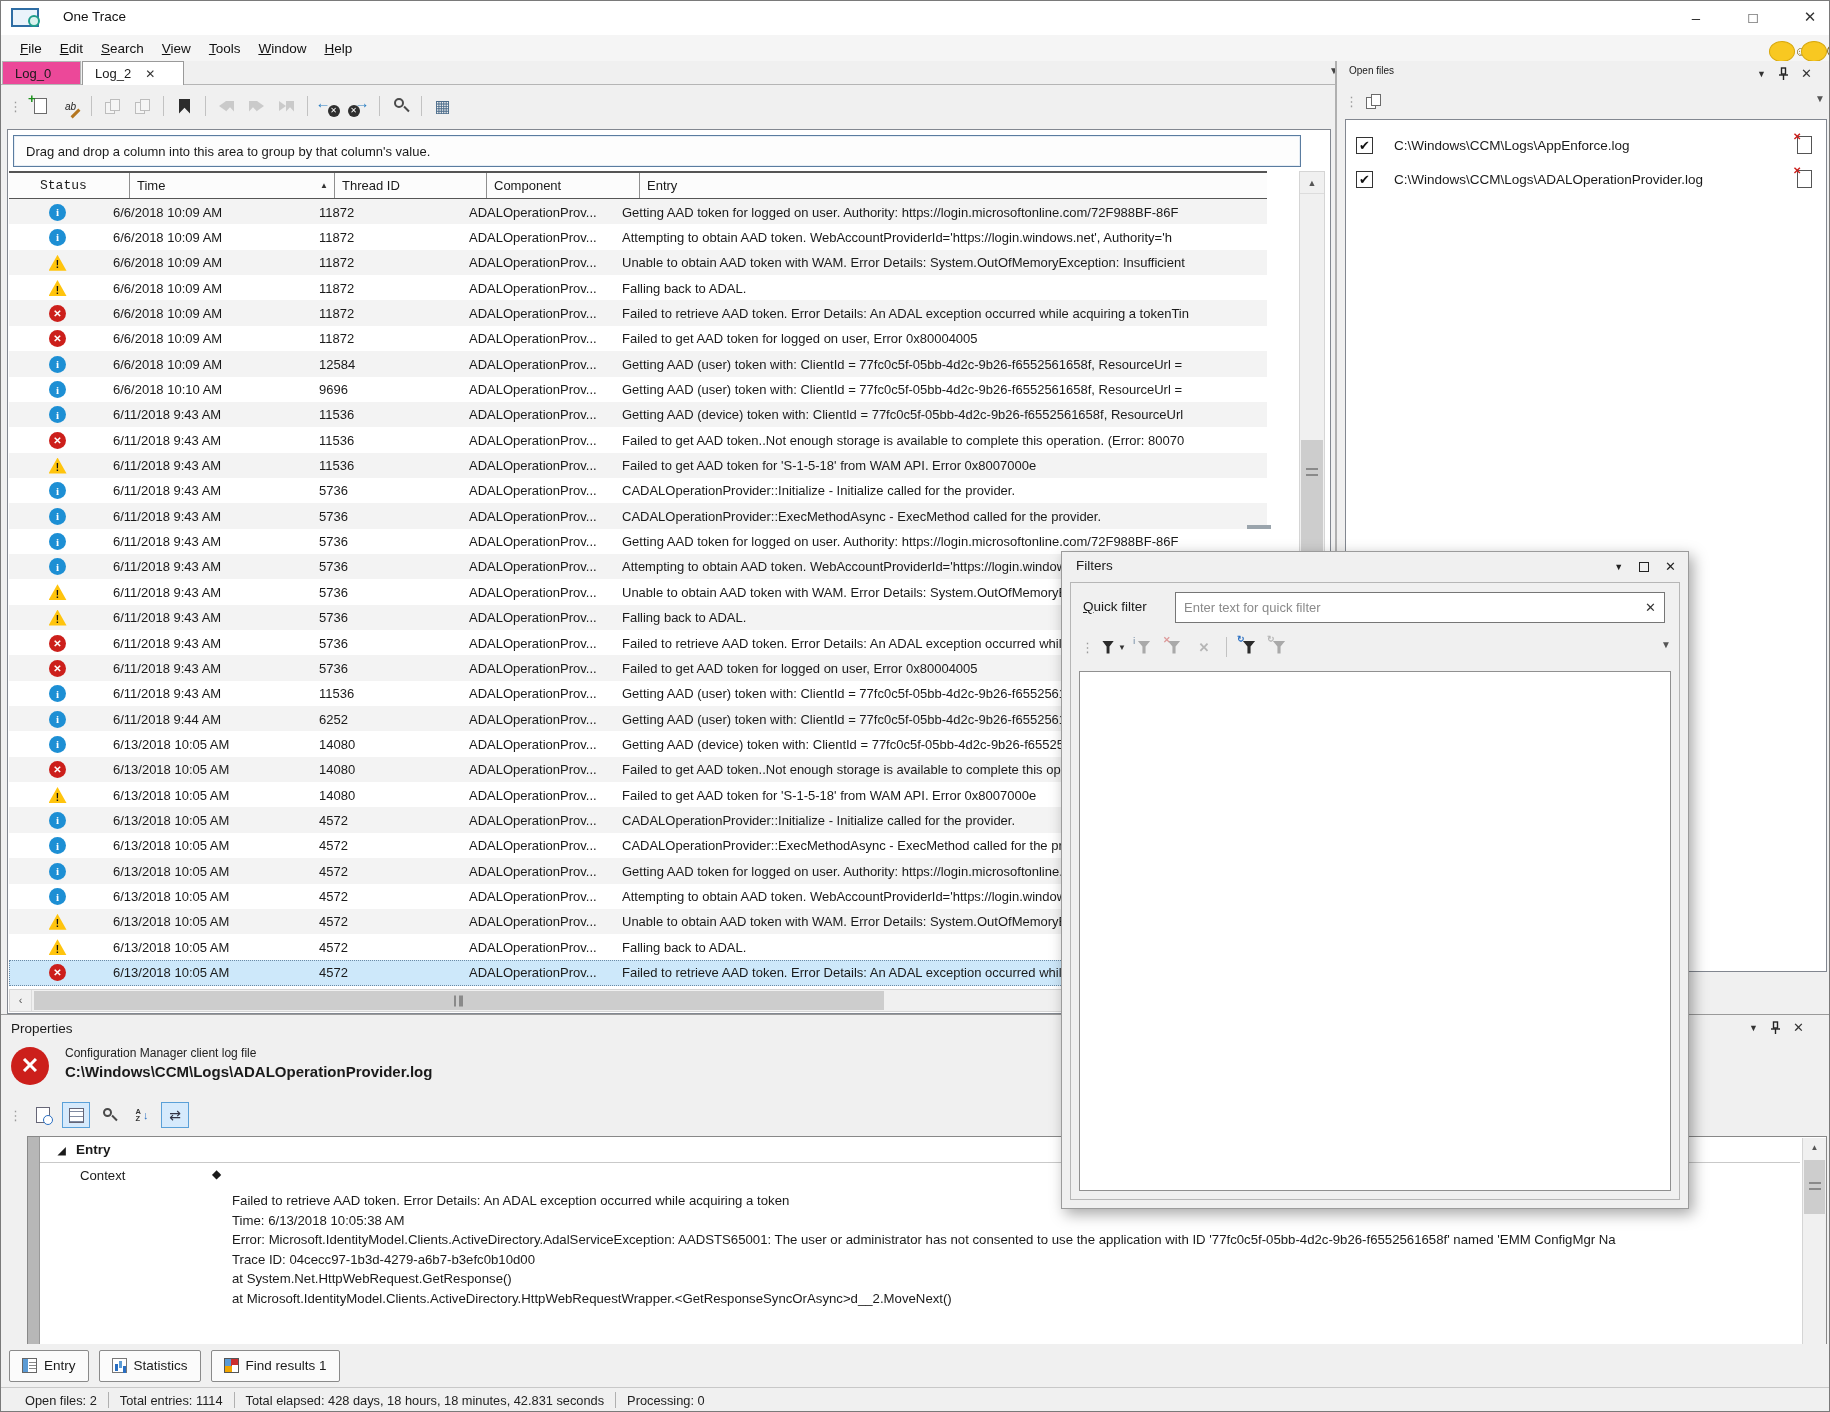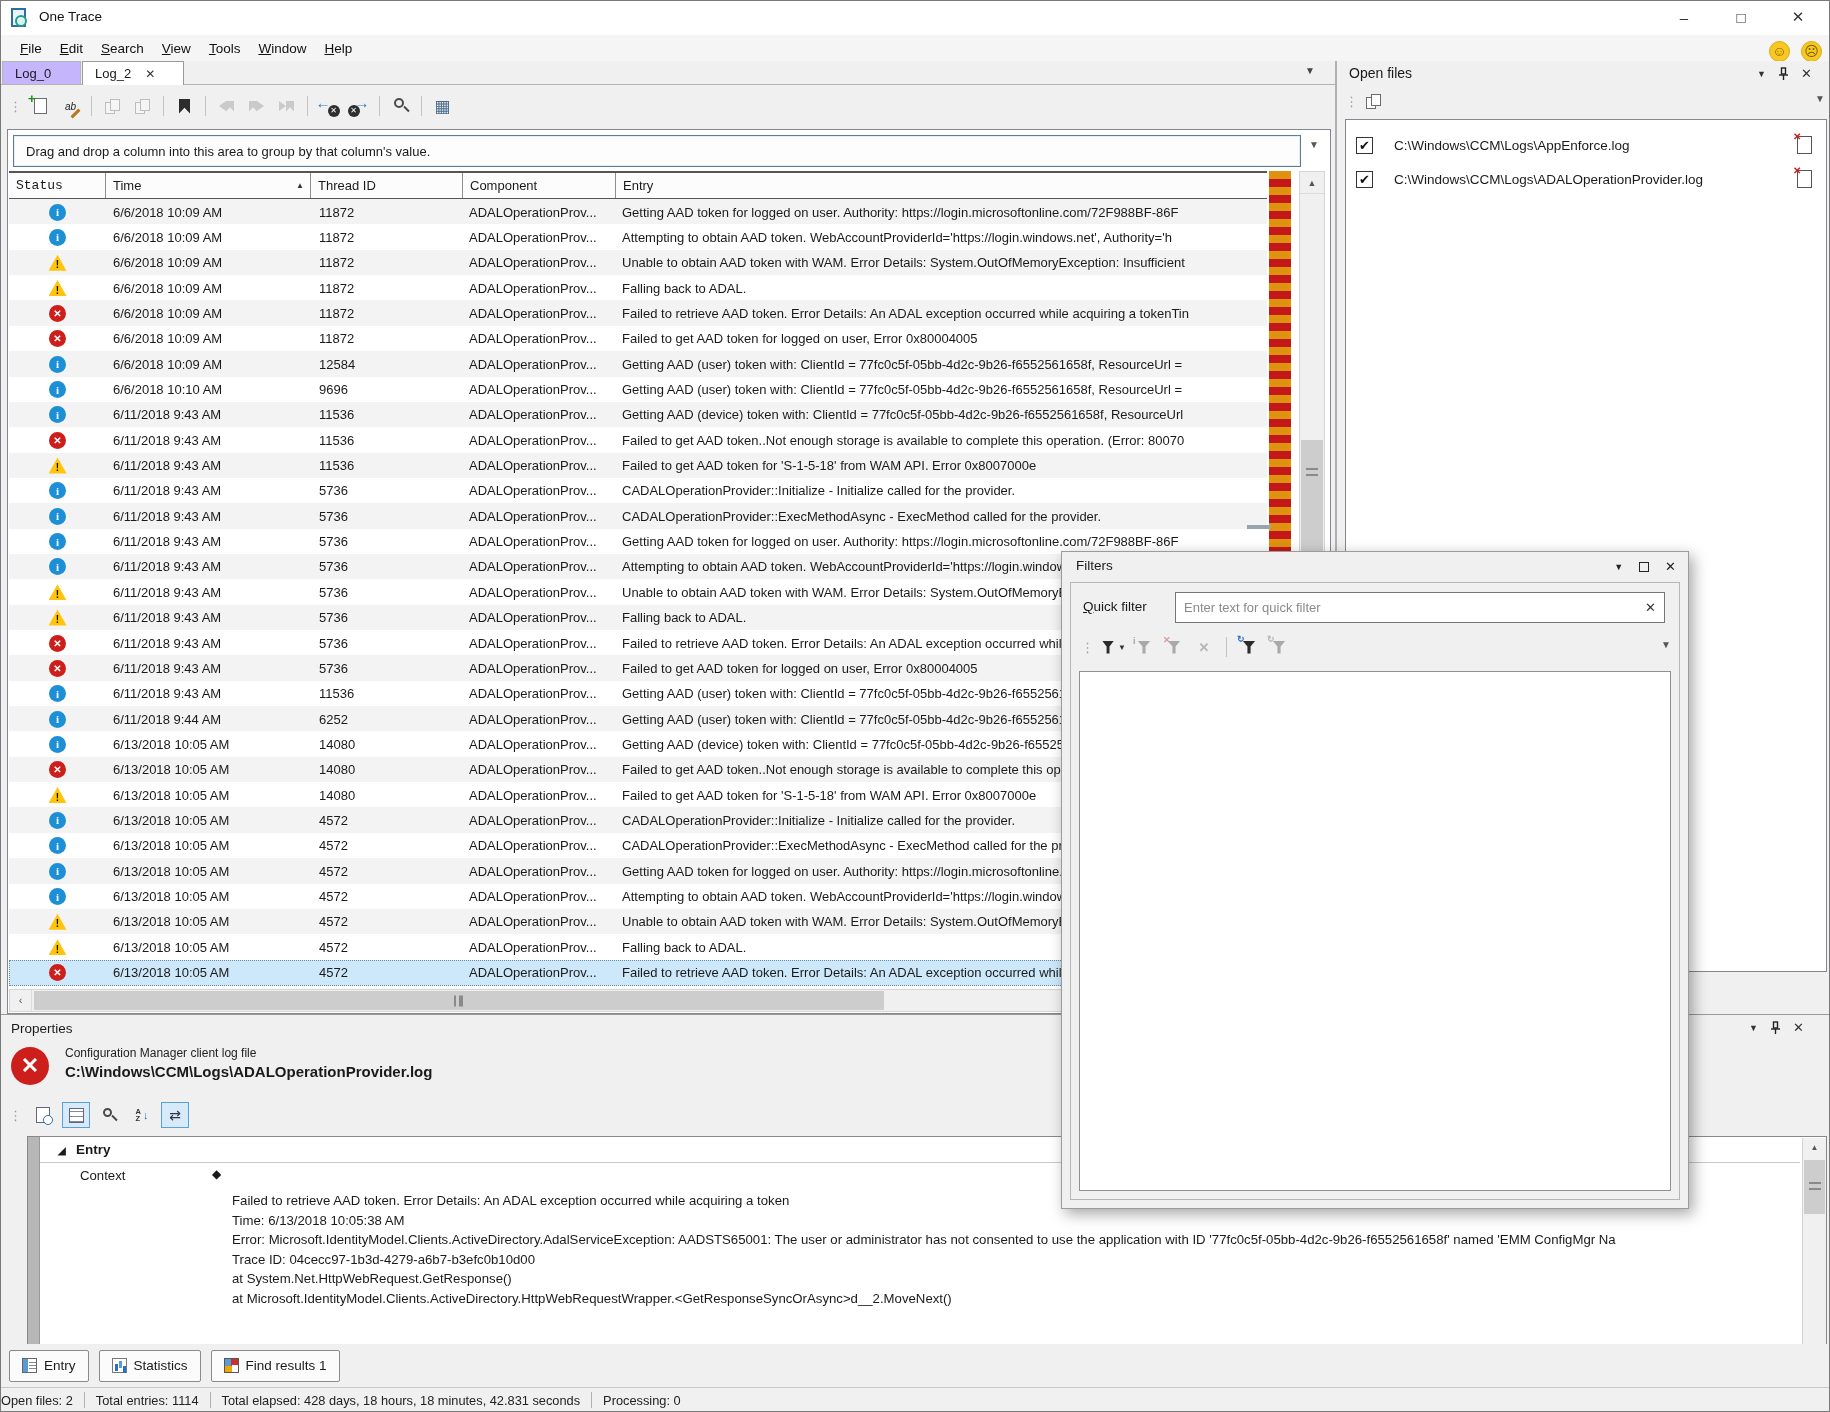--- a/index.html
+++ b/index.html
@@ -2,41 +2,41 @@
 <html><head>
 <meta charset="utf-8">
 <style>
   * { margin:0; padding:0; box-sizing:border-box; }
   html,body { width:1830px; height:1412px; }
   body {
     position:relative; background:#f0f0f0; overflow:hidden;
     font-family:"Liberation Sans", sans-serif; color:#1a1a1a;
     border:1px solid #7a7a7a;
   }
-  .abs { position:absolute; }
+  .abs { position:absolute;padding-left:24px; }
 
   
   #titlebar { left:0; top:0; width:1828px; height:34px; background:#ffffff; }
   #app-icon { left:10px; top:7px; width:15px; height:19px; background:#eaf3fb; border:2px solid #2e6da4; }
   #app-icon::after { content:""; position:absolute; right:-3px; bottom:-2px; width:8px; height:8px; border:2px solid #1f9e8a; border-radius:50%; background:#d9f2ee; }
   #app-title { left:38px; top:8px; font-size:13.5px; color:#111; }
   .wbtn { top:0; width:56px; height:32px; display:flex; align-items:center; justify-content:center; font-size:15px; color:#333; }
   #btn-min { left:1655px; } #btn-max { left:1712px; } #btn-close { left:1769px; }
 
   
   #menubar { left:0; top:34px; width:1828px; height:26px; background:#f5f5f5; display:flex; align-items:center; padding-left:10px; }
   .menu-item { font-size:13.5px; padding:3px 9px; color:#111; }
   .ak { text-decoration:underline; }
   .smiley { top:40px; width:21px; height:21px; border-radius:50%; background:#f8c821; border:1px solid #d8a80a; color:#7a5c05; font-size:14px; line-height:19px; text-align:center; }
   #smiley-happy { left:1768px; } #smiley-sad { left:1800px; }
 
   
   #tabrow { left:0; top:60px; width:1334px; height:24px; border-bottom:1px solid #b5b5b5; }
   .tab { position:absolute; top:0; height:24px; display:flex; align-items:center; padding:0 12px; font-size:13px; }
-  .tab.inactive { left:1px; width:79px; background:#c4b5fd; border:1px solid #b5b5b5; }
+  .tab.inactive { left:1px; width:79px; background:#ec4899; border:1px solid #b5b5b5; }
   .tab.active { left:81px; width:102px; background:#ffffff; border:1px solid #9a9a9a; border-bottom:none; z-index:2; }
   .tab-close { margin-left:14px; font-size:12px; color:#333; }
   #tab-overflow { left:1304px; top:64px; font-size:10px; color:#444; }
 
   
   #main-toolbar { left:2px; top:86px; width:1330px; height:38px; display:flex; align-items:center; gap:3px; padding-left:6px; }
   .grip { color:#9a9a9a; font-size:13px; letter-spacing:-2px; margin-right:4px; }
   .tbi { position:relative; width:27px; height:25px; display:flex; align-items:center; justify-content:center; }
   .tb-sep { width:1px; height:20px; background:#c2c2c2; margin:0 4px; }
   .dis { opacity:.38; filter:grayscale(1); }
@@ -90,21 +90,21 @@
   .thumb-grip { position:absolute; left:50%; transform:translateX(-50%); top:28px; width:12px; height:8px; border-top:2px solid #8a8a8a; border-bottom:2px solid #8a8a8a; }
   #hscroll { left:8px; top:988px; width:1258px; height:23px; background:#f0f0f0; border:1px solid #d5d5d5; }
   #hscroll .sbtn { position:absolute; left:0; top:0; width:22px; height:21px; text-align:center; font-size:11px; color:#555; line-height:20px; border-right:1px solid #dcdcdc; }
   #hthumb { position:absolute; left:24px; top:1px; width:850px; height:19px; background:#cdcdcd; }
   #hthumb .hgrip { position:absolute; top:50%; transform:translateY(-50%); left:420px; width:9px; height:11px; border-left:2px solid #8a8a8a; border-right:2px solid #8a8a8a; }
   #hthumb .hgrip::after { content:""; position:absolute; left:3px; top:0; width:2px; height:11px; background:#8a8a8a; }
 
   
   #right-divider { left:1334px; top:60px; width:2px; height:953px; background:#b0b0b0; }
   #open-files { left:1336px; top:60px; width:494px; height:953px; background:#f0f0f0; }
-  #of-title { position:absolute; left:12px; top:4px; font-size:14px; }
+  #of-title { position:absolute; left:12px; top:4px; font-size:10px; }
   .panel-icons { position:absolute; top:5px; display:flex; gap:12px; align-items:center; color:#333; }
   #of-icons { left:420px; }
   .pi-chevron { font-size:9px; } .pi-close { font-size:13px; }
   .pin-svg { display:block; }
   #of-toolbar { position:absolute; left:4px; top:26px; width:486px; height:28px; display:flex; align-items:center; gap:6px; padding-left:4px; }
   #of-overflow { position:absolute; right:6px; top:32px; font-size:10px; color:#555; }
   #of-list { position:absolute; left:8px; top:58px; width:482px; height:853px; background:#ffffff; border:1px solid #828790; }
   .frow { position:absolute; left:0; width:480px; height:34px; display:flex; align-items:center; }
   .chk { width:17px; height:17px; background:#fff; border:1.5px solid #333; margin-left:10px; text-align:center; font-size:13px; line-height:15px; color:#111; }
   .fpath { margin-left:21px; font-size:13.5px; white-space:nowrap; }

